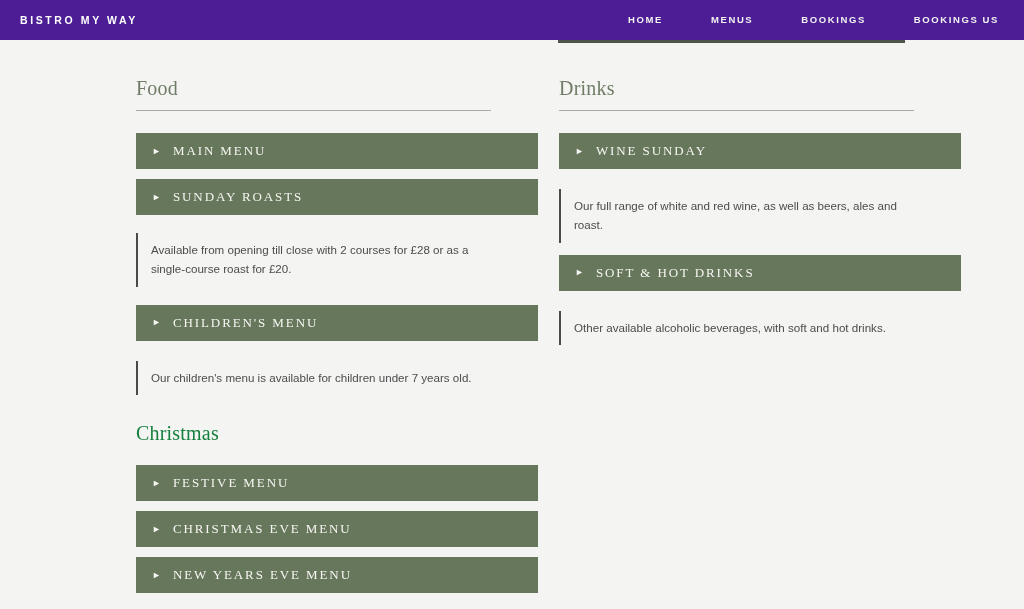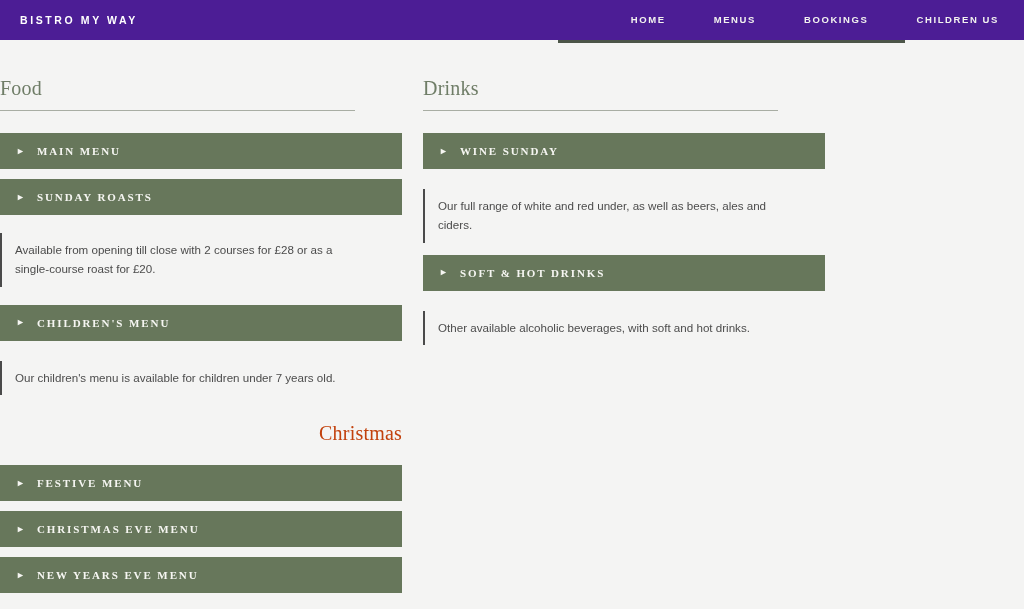--- a/index.html
+++ b/index.html
@@ -85,42 +85,41 @@
     position: absolute;
     top: 0;
     left: 0;
     width: 1024px;
     display: flex;
   }
 
   .col {
     width: 402px;
   }
-  .col-food { }
+  .col-food { margin-left: 136px; }
   .col-drinks { margin-left: 21px; }
 
   
   .section-heading {
     font-family: "Liberation Serif", serif;
     font-size: 20px;
     font-weight: normal;
     color: #6f7d67;
     letter-spacing: 0.2px;
     line-height: 1;
   }
 
   .section-heading.underlined {
     padding-bottom: 12px;
     border-bottom: 1px solid #a8ada3;
     width: 355px;
   }
 
   .section-heading.dark {
-    color: #c2410c;
-    text-align: right;
+    color: #15803d;
   }
 
   
   .accordion { margin-top: 0; }
 
   .acc-item { margin-bottom: 0; }
 
   .acc-header {
     background: #67775b;
     color: #f6f6f2;
@@ -136,22 +135,22 @@
     font-size: 9px;
     line-height: 1;
     color: #f6f6f2;
     margin-right: 12px;
     display: inline-block;
     transform: translateY(-0.5px);
   }
 
   .acc-title {
     font-family: "Liberation Serif", serif;
-    font-size: 11px;
-    font-weight: bold;
+    font-size: 13px;
+    font-weight: normal;
     letter-spacing: 1.9px;
     color: #f6f6f2;
     white-space: nowrap;
   }
 
   .acc-panel {
     border-left: 2px solid #4a4a4a;
     padding: 8px 10px 8px 13px;
   }
 
@@ -172,21 +171,21 @@
 </style>
 </head>
 <body>
 
 <header class="site-header">
   <div class="brand">BISTRO MY WAY</div>
   <nav class="main-nav">
     <a class="nav-link">HOME</a>
     <a class="nav-link">MENUS</a>
     <a class="nav-link">BOOKINGS</a>
-    <a class="nav-link">CHILDREN US</a>
+    <a class="nav-link">BOOKINGS US</a>
   </nav>
 </header>
 <div class="header-underlay"></div>
 
 <main class="page">
   <div class="columns">
 
     <section class="col col-food">
       <div class="gap-38"></div>
 
@@ -276,21 +275,21 @@
 
       <div class="accordion">
 
         <div class="acc-item">
           <div class="acc-header">
             <span class="acc-arrow">►</span>
             <span class="acc-title">WINE SUNDAY</span>
           </div>
           <div class="gap-20"></div>
           <div class="acc-panel">
-            <p>Our full range of white and red under, as well as beers, ales and ciders.</p>
+            <p>Our full range of white and red wine, as well as beers, ales and roast.</p>
           </div>
         </div>
 
         <div class="gap-12"></div>
 
         <div class="acc-item">
           <div class="acc-header">
             <span class="acc-arrow">►</span>
             <span class="acc-title">SOFT &amp; HOT DRINKS</span>
           </div>

